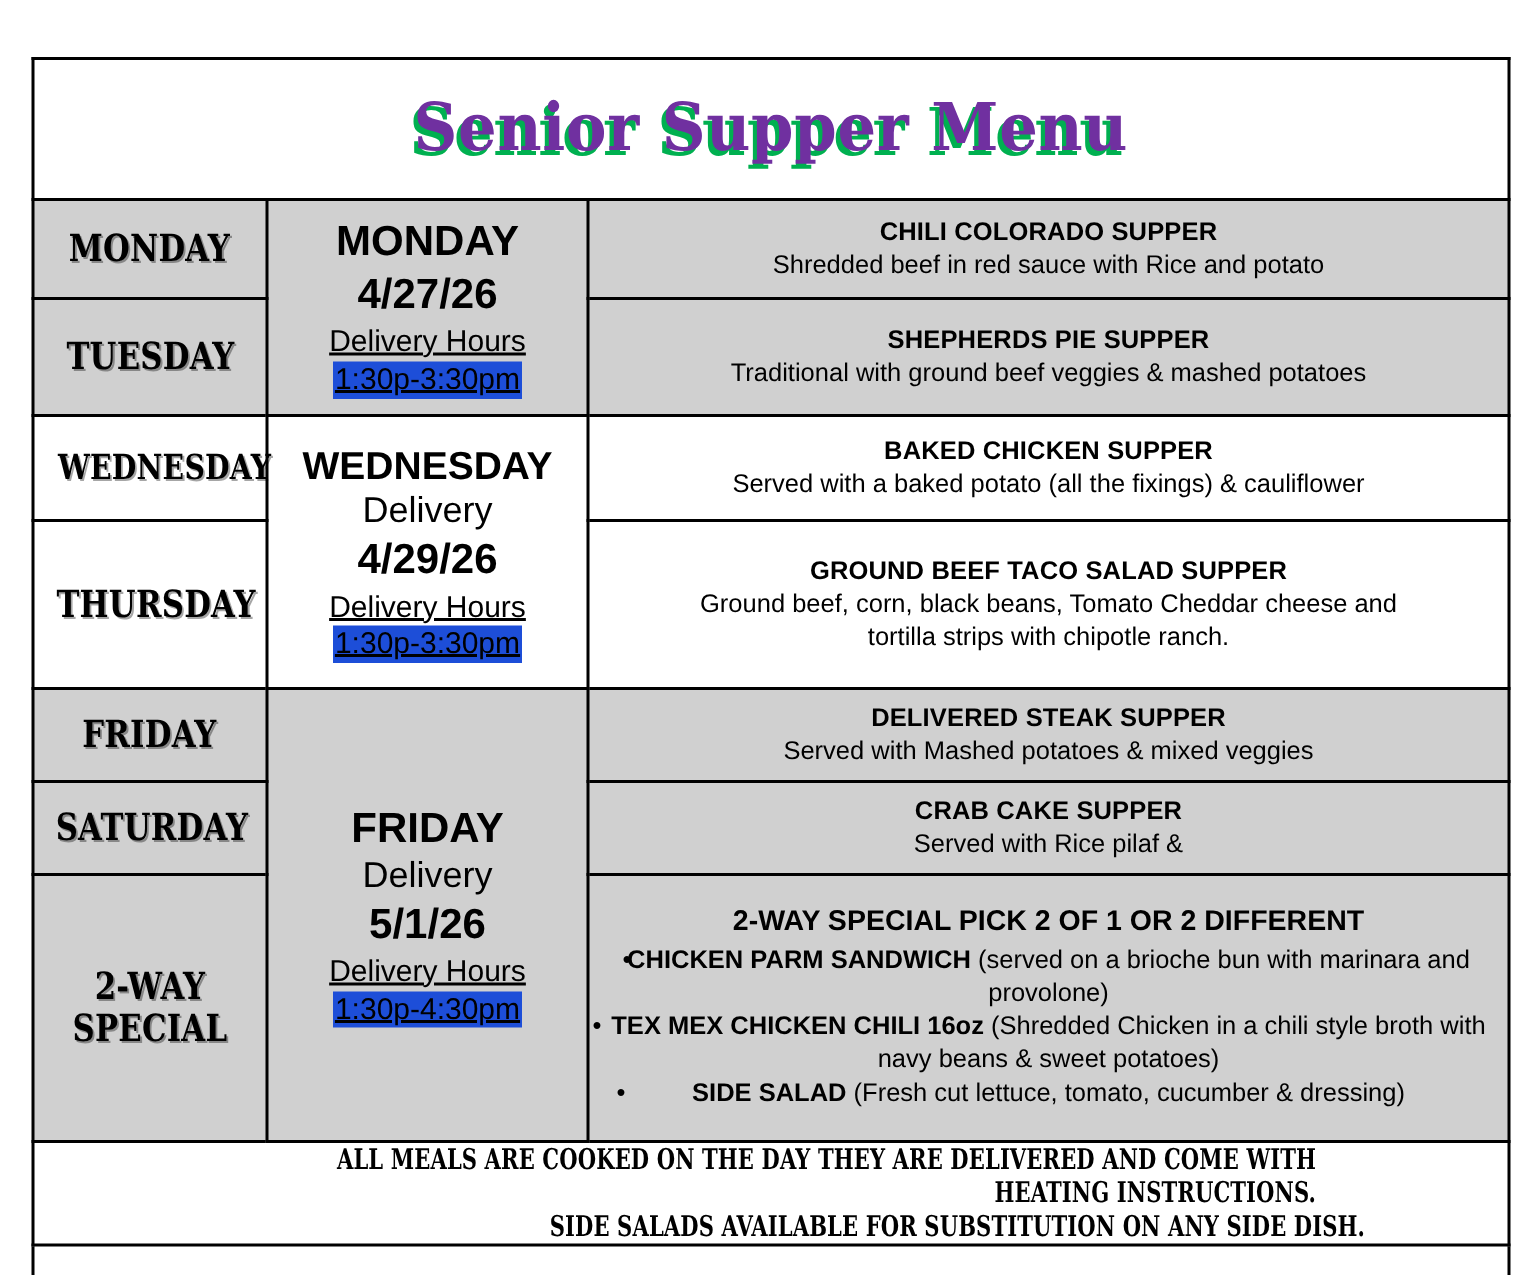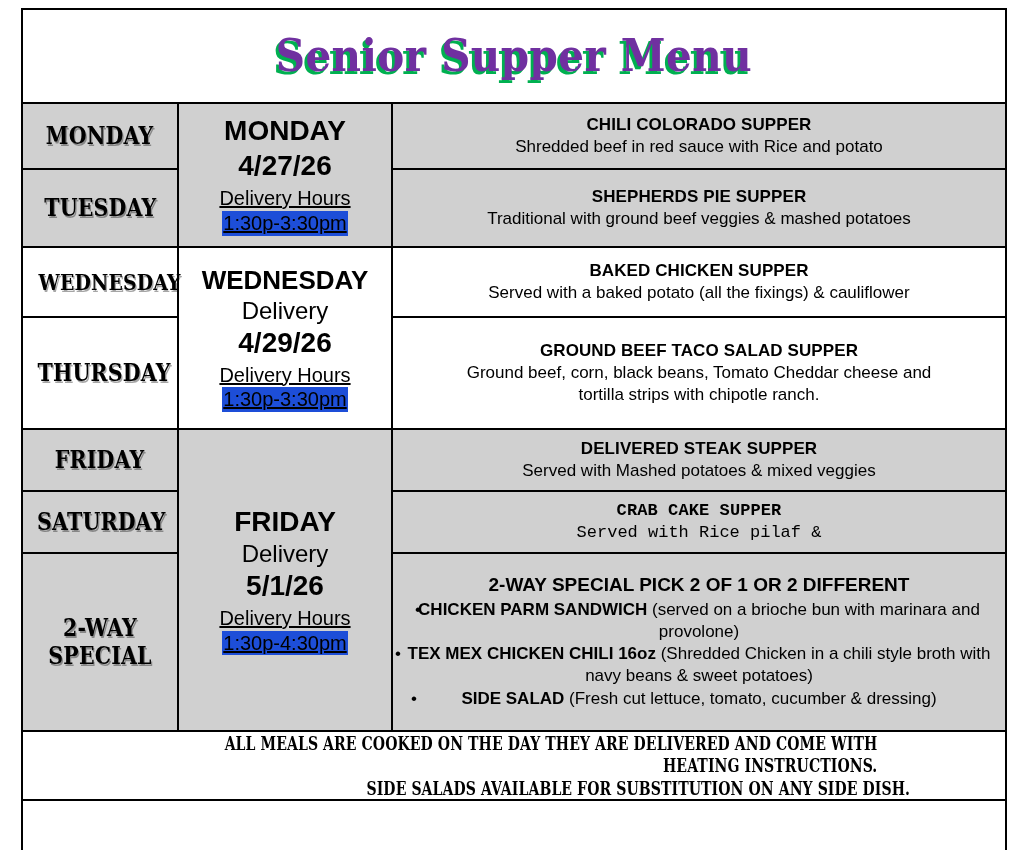--- a/index.html
+++ b/index.html
@@ -14,20 +14,21 @@
     font-family: "Liberation Sans", sans-serif;
     -webkit-font-smoothing: antialiased;
   }
 
   
   .page {
     position: relative;
     width: 1024px;
     height: 742px;
     background: #ffffff;
+    margin-top: 30px;
   }
 
   .menu-table {
     position: absolute;
     left: 21px;
     top: 8px;
     width: 984px;
     border-collapse: collapse;
     table-layout: fixed;
   }
@@ -297,21 +298,21 @@
         <td class="meal-cell bg-gray" style="height:60px;">
           <span class="meal-title">DELIVERED STEAK SUPPER</span>
           <span class="meal-desc">Served with Mashed potatoes &amp; mixed veggies</span>
         </td>
       </tr>
 
       <tr>
         <td class="day-cell bg-gray" style="height:60px;">
           <span class="sq">SATURDAY</span>
         </td>
-        <td class="meal-cell bg-gray" style="height:60px;font-family:Liberation Mono, monospace;">
+        <td class="meal-cell bg-gray" style="height:60px;">
           <span class="meal-title">CRAB CAKE SUPPER</span>
           <span class="meal-desc">Served with Rice pilaf &amp;</span>
         </td>
       </tr>
 
       <tr>
         <td class="day-cell bg-gray" style="height:176px;">
           <span class="sq">2-WAY</span><br>
           <span class="sq">SPECIAL</span>
         </td>

